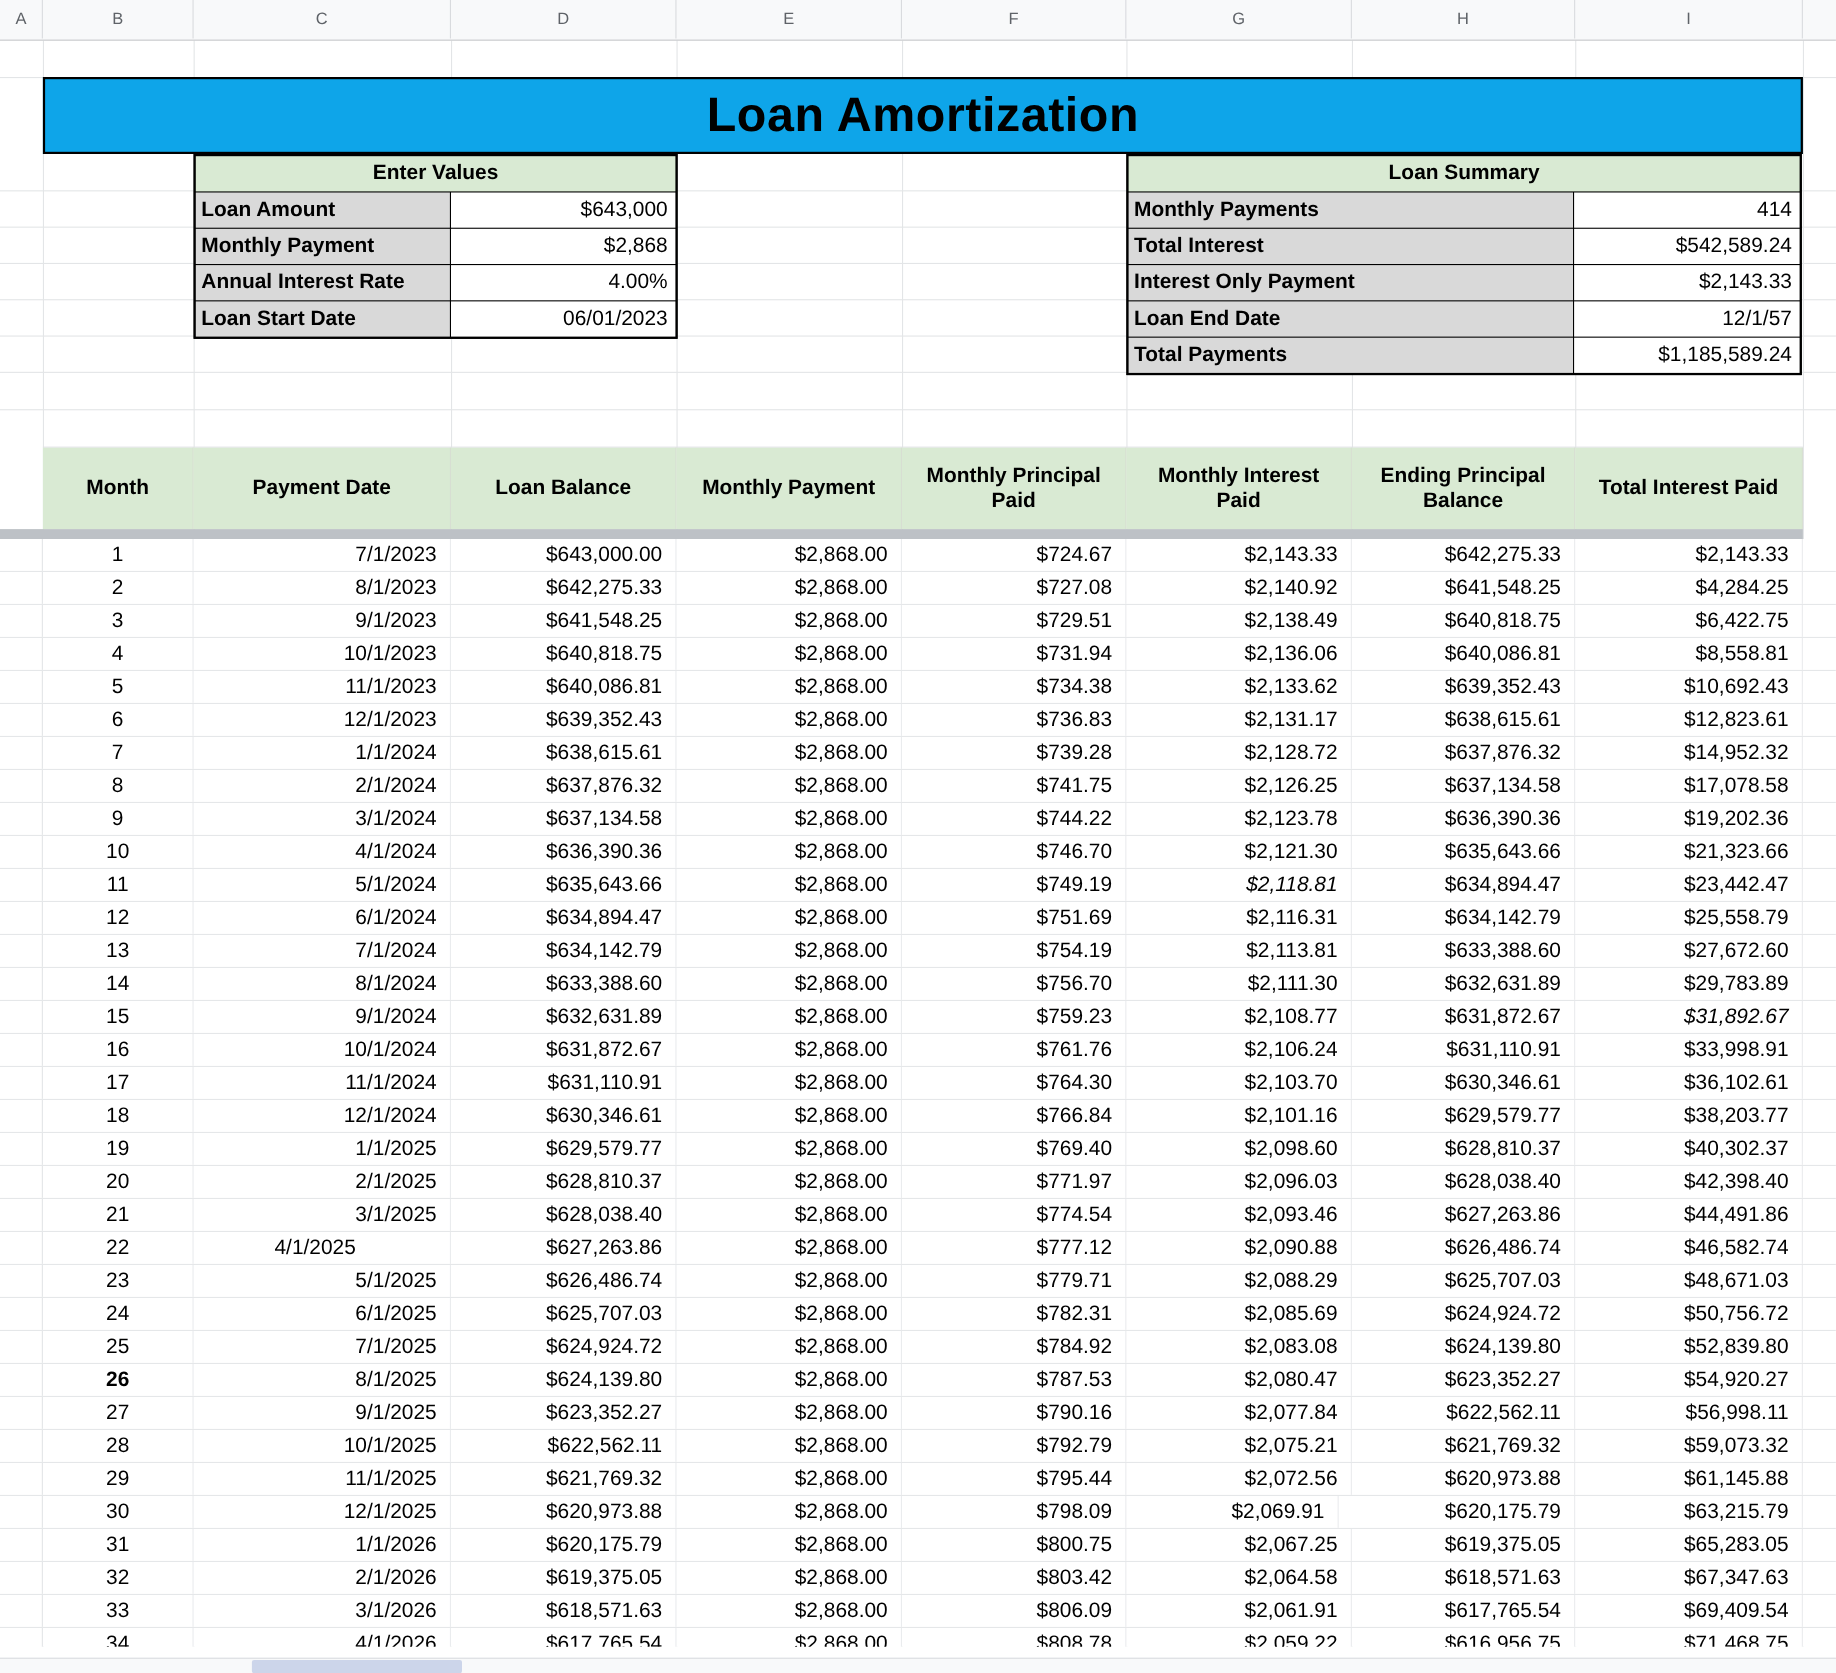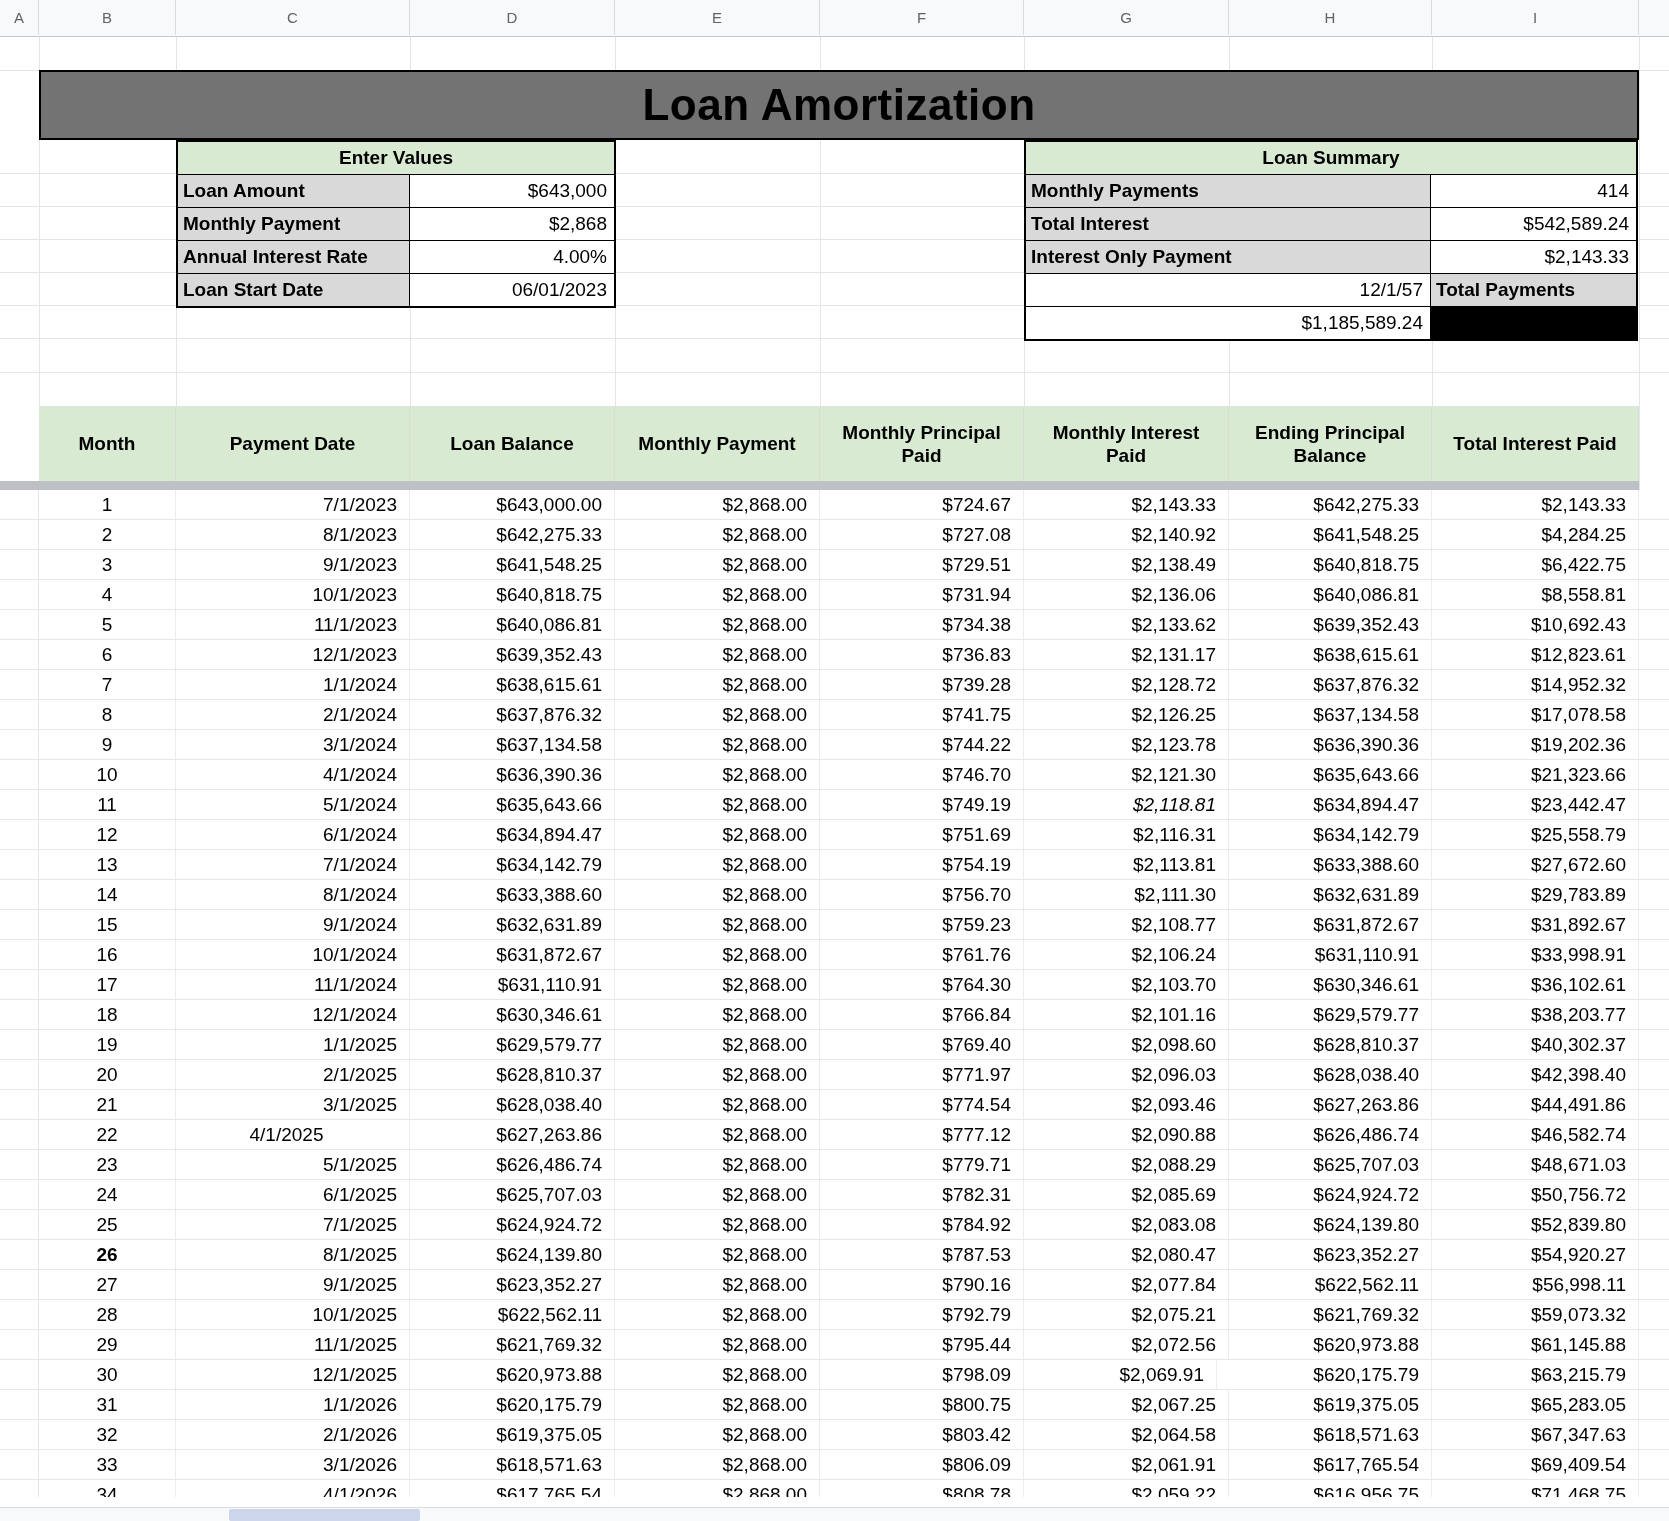--- a/index.html
+++ b/index.html
@@ -9,21 +9,21 @@
   }
   
   .colhead{position:absolute;left:0;top:0;width:1669px;height:36px;background:#f8f9fa;
     border-bottom:1px solid #c6c8cb;z-index:5;}
   .colhead-cell{position:absolute;top:0;height:35px;border-right:1px solid #d9dbde;
     display:flex;align-items:center;justify-content:center;font-size:15px;color:#5f6368;}
   
   .grid-h{position:absolute;height:1px;background:#e3e5e7;z-index:1;}
   .grid-v{position:absolute;width:1px;background:#e3e5e7;z-index:1;}
   
-  .banner{position:absolute;left:39px;top:70px;width:1600px;height:70px;background:#737373;
+  .banner{position:absolute;left:39px;top:70px;width:1600px;height:70px;background:#0ea5e9;
     border:2px solid #000;box-sizing:border-box;display:flex;align-items:center;justify-content:center;z-index:3;}
   .banner span{font-size:44px;font-weight:700;letter-spacing:0.5px;}
   
   .btable{position:absolute;display:grid;gap:1px;background:#000;border:2px solid #000;z-index:3;}
   .bt-head{grid-column:1/-1;background:#d9ead3;display:flex;align-items:center;justify-content:center;
     font-size:19px;font-weight:700;}
   .bt-label{background:#d9d9d9;display:flex;align-items:center;font-size:19px;font-weight:700;padding-left:5px;}
   .bt-value{background:#fff;display:flex;align-items:center;justify-content:flex-end;font-size:19px;padding-right:7px;}
   
   .shead{position:absolute;left:39px;top:406px;width:1600px;height:75px;display:flex;z-index:3;
@@ -100,20 +100,21 @@
     </div>
 
   <div class="btable" id="ls-table" style="left:1024px;top:140px;grid-template-columns:404px 205px;grid-auto-rows:32px;">
     <div class="bt-head">Loan Summary</div>
   <div class="bt-label">Monthly Payments</div>
       <div class="bt-value">414</div>
       <div class="bt-label">Total Interest</div>
       <div class="bt-value">$542,589.24</div>
       <div class="bt-label">Interest Only Payment</div>
       <div class="bt-value">$2,143.33</div>
+      <div class="bt-label">Loan End Date</div>
       <div class="bt-value">12/1/57</div>
       <div class="bt-label">Total Payments</div>
       <div class="bt-value">$1,185,589.24</div>
     </div>
 
   <div class="shead" id="shead">
       <div class="shead-cell" style="width: 137px;">Month</div>
       <div class="shead-cell" style="width: 234px;">Payment Date</div>
       <div class="shead-cell" style="width: 205px;">Loan Balance</div>
       <div class="shead-cell" style="width: 205px;">Monthly Payment</div>
@@ -296,21 +297,21 @@
       </div>
       <div class="srow">
         <div class="scell spacer" style="left: 0px; width: 39px;"></div>
         <div class="scell center" style="left: 39px; width: 137px;">15</div>
         <div class="scell" style="left: 176px; width: 234px;">9/1/2024</div>
         <div class="scell" style="left: 410px; width: 205px;">$632,631.89</div>
         <div class="scell" style="left: 615px; width: 205px;">$2,868.00</div>
         <div class="scell" style="left: 820px; width: 204px;">$759.23</div>
         <div class="scell" style="left: 1024px; width: 205px;">$2,108.77</div>
         <div class="scell" style="left: 1229px; width: 203px;">$631,872.67</div>
-        <div class="scell" style="left: 1432px; width: 207px;">$31,892.67</div>
+        <div class="scell" style="left: 1432px; width: 207px; font-style: italic;">$31,892.67</div>
         <div class="scell filler" style="left: 1639px; width: 30px;"></div>
       </div>
       <div class="srow">
         <div class="scell spacer" style="left: 0px; width: 39px;"></div>
         <div class="scell center" style="left: 39px; width: 137px;">16</div>
         <div class="scell" style="left: 176px; width: 234px;">10/1/2024</div>
         <div class="scell" style="left: 410px; width: 205px;">$631,872.67</div>
         <div class="scell" style="left: 615px; width: 205px;">$2,868.00</div>
         <div class="scell" style="left: 820px; width: 204px;">$761.76</div>
         <div class="scell" style="left: 1024px; width: 205px;">$2,106.24</div>

